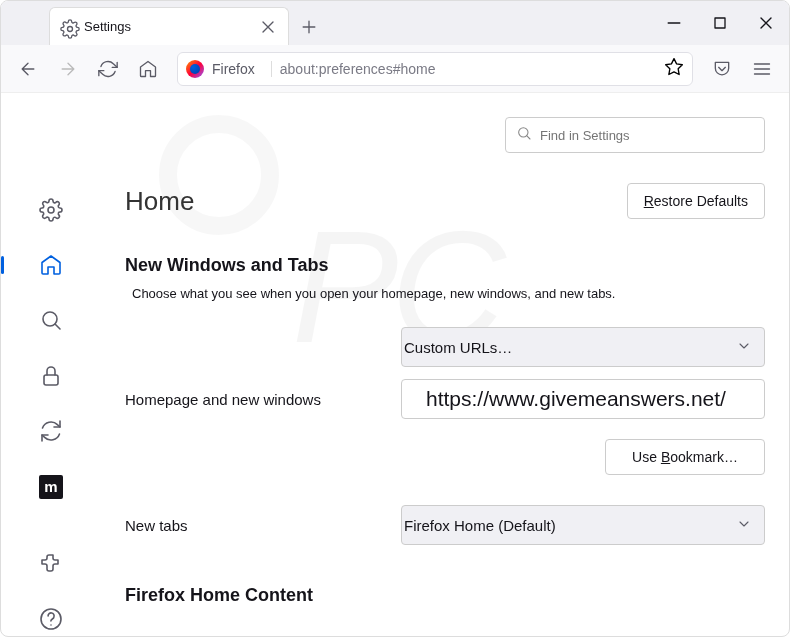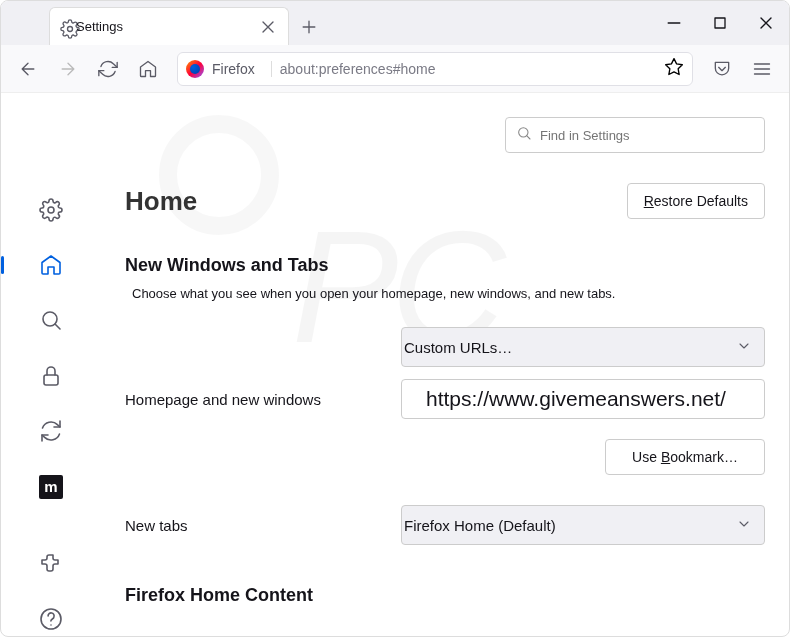--- a/index.html
+++ b/index.html
@@ -1,20 +1,20 @@
 <!DOCTYPE html>
 <html><head>
 <meta charset="utf-8">
 <style>
 *{margin:0;padding:0;box-sizing:border-box;font-family:"Segoe UI",Arial,sans-serif}
 body{width:790px;height:637px;background:#fff;overflow:hidden;position:relative;border:1px solid #ddd;border-radius:8px}
 .wm{position:absolute;top:45%;left:50%;transform:translate(-50%,-50%);font-size:160px;font-weight:400;color:rgba(0,0,0,.04);pointer-events:none;z-index:0;letter-spacing:-8px;font-style:italic;white-space:nowrap}
 .wm2{position:absolute;top:18%;left:20%;width:120px;height:120px;border:18px solid rgba(0,0,0,.03);border-radius:50%;pointer-events:none;z-index:0}
 .titlebar{height:44px;display:flex;align-items:flex-end;background:#f0f0f4;position:relative;z-index:2}
-.tab{margin-left:48px;height:38px;width:240px;background:#fff;border-radius:6px 6px 0 0;display:flex;align-items:center;padding:1px 10px;border:1px solid #ddd;border-bottom:none}
+.tab{margin-left:48px;height:38px;width:240px;background:#fff;border-radius:6px 6px 0 0;display:flex;align-items:center;padding:1px 10px;gap:8px;border:1px solid #ddd;border-bottom:none}
 .tab .ico{width:16px;height:16px;color:#5b5b66}
 .tab-title{flex:1;font-size:13px;color:#15141a}
 .tab-close{width:20px;height:20px;display:flex;align-items:center;justify-content:center;color:#5b5b66;border-radius:3px}
 .newtab{width:28px;height:28px;display:flex;align-items:center;justify-content:center;color:#5b5b66;margin-left:6px;margin-bottom:4px}
 .winbtns{position:absolute;right:0;top:0;display:flex;height:44px}
 .winbtn{width:46px;display:flex;align-items:center;justify-content:center;color:#15141a}
 .toolbar{height:48px;background:#f9f9fb;display:flex;align-items:center;padding:0 10px;gap:6px;border-bottom:1px solid #eee;position:relative;z-index:2}
 .tbtn{width:34px;height:34px;display:flex;align-items:center;justify-content:center;border-radius:4px;color:#5b5b66}
 .tbtn.dis{color:#bbb}
 .urlbar{flex:1;height:34px;background:#fff;border:1px solid #e0e0e6;border-radius:6px;display:flex;align-items:center;padding:0 8px;gap:8px;margin:0 6px}
@@ -27,21 +27,21 @@
 .sbtn{width:40px;height:40px;display:flex;align-items:center;justify-content:center;border-radius:6px;color:#5b5b66;position:relative}
 .sbtn.active{color:#0060df}
 .sbtn.active::before{content:"";position:absolute;left:-30px;top:8px;bottom:8px;width:3px;background:#0060df;border-radius:2px}
 .mext{width:24px;height:24px;background:#15141a;color:#fff;display:flex;align-items:center;justify-content:center;font-weight:700;font-size:15px;border-radius:2px}
 .spacer{flex:1}
 .main{flex:1;padding:24px 24px 0 20px;overflow:hidden}
 .searchrow{display:flex;justify-content:flex-end;margin-bottom:30px}
 .searchbox{width:260px;height:36px;border:1px solid #ccc;border-radius:4px;display:flex;align-items:center;padding:0 10px;gap:8px;color:#888}
 .searchbox input{border:none;outline:none;font-size:13px;flex:1;color:#333;background:transparent}
 .hrow{display:flex;align-items:center;justify-content:space-between;margin-bottom:36px}
-.h1{font-size:26px;font-weight:700;color:#333;margin-left:4px}
+.h1{font-size:26px;font-weight:400;color:#333;margin-left:4px}
 .btn{height:36px;padding:3px 16px;border:1px solid #ccc;border-radius:4px;background:#fff;font-size:14px;color:#15141a;display:inline-flex;align-items:center;justify-content:center}
 .btn.dis{color:#999}
 .h2{font-size:18px;font-weight:700;color:#15141a;margin-bottom:10px;margin-left:4px}
 .desc{font-size:13px;color:#15141a;margin-bottom:26px;margin-left:11px}
 .row{display:flex;align-items:center;margin-bottom:12px}
 .lbl{width:280px;font-size:15px;color:#15141a;padding-left:4px}
 .ctrl{flex:1;max-width:370px;margin-left:auto}
 .select{height:40px;border:1px solid #ccc;border-radius:4px;background:#f0f0f4;display:flex;align-items:center;padding:0 2px;font-size:15px;color:#15141a;position:relative}
 .select .chev{position:absolute;right:12px;color:#5b5b66}
 .input{height:40px;width:100%;border:1px solid #ccc;border-radius:4px;padding:0 24px;font-size:21px;color:#15141a;outline:none;background:#fff}

